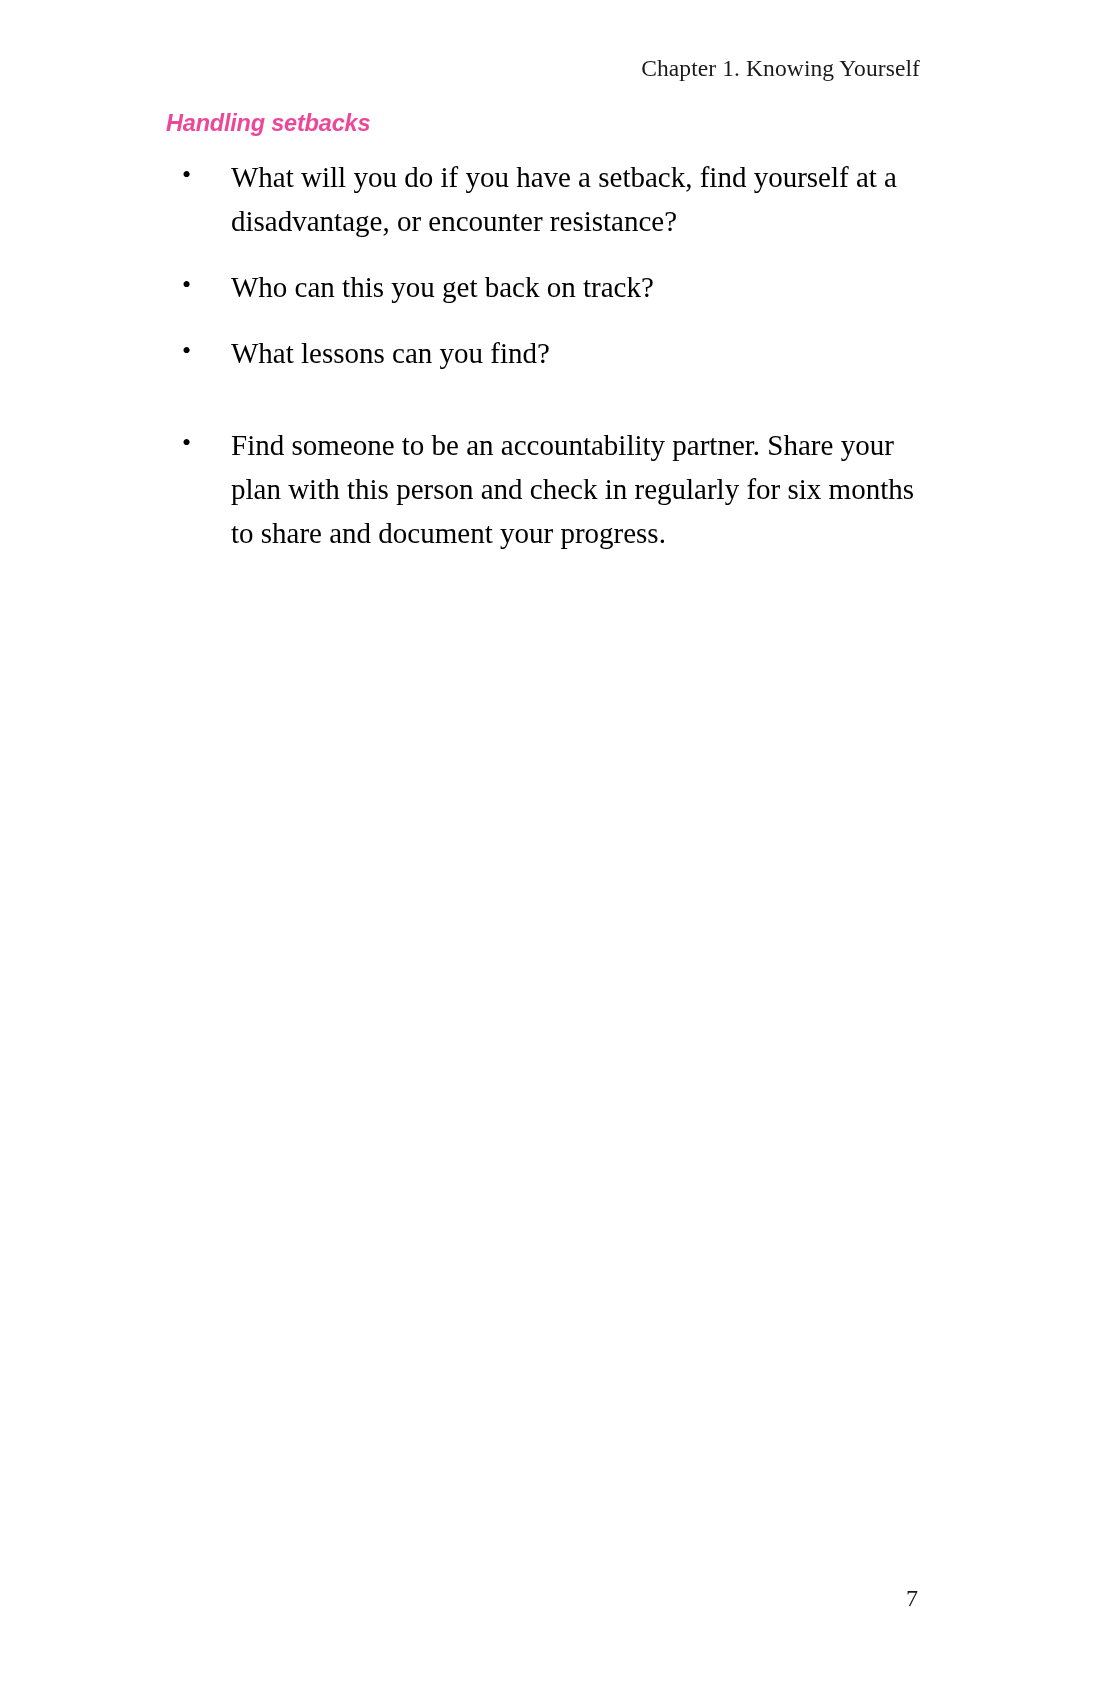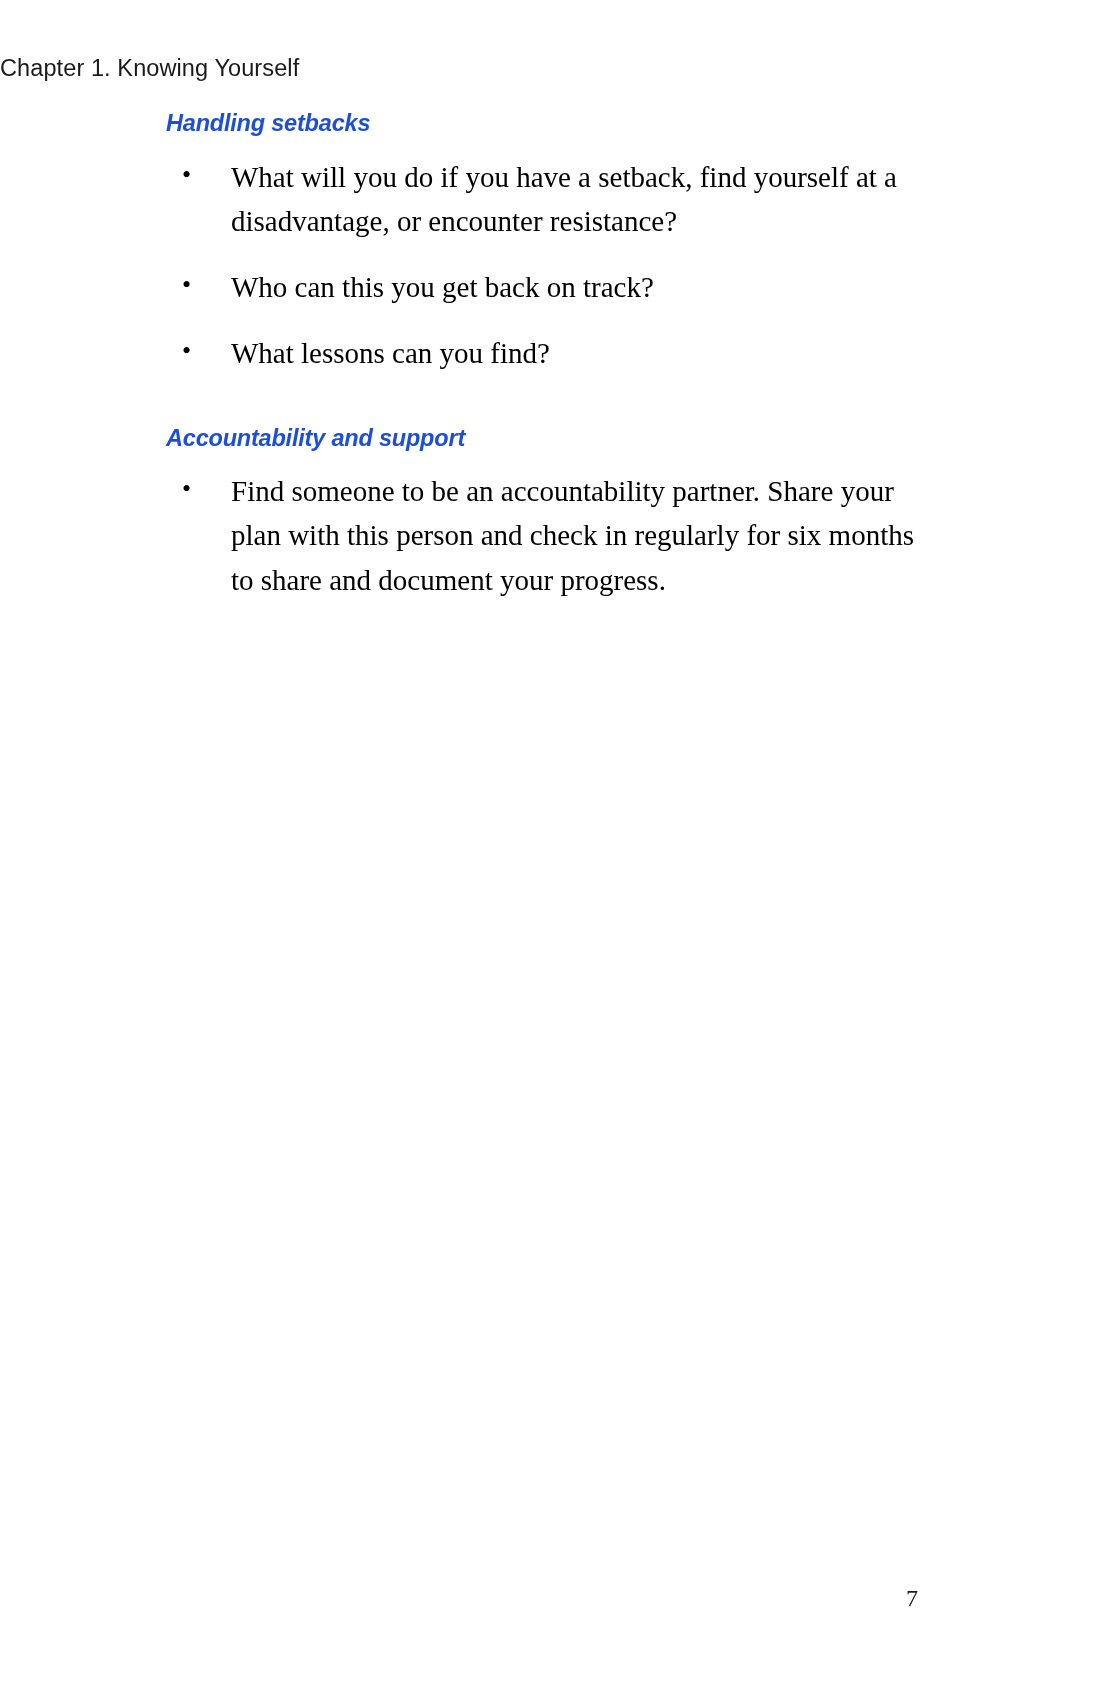--- a/index.html
+++ b/index.html
@@ -24,22 +24,22 @@
     background: #ffffff;
   }
 
   
   .running-header {
     position: absolute;
     top: 54px;
     right: 0;
     left: 0;
     padding-right: 180px;
-    text-align: left;
-    font-family: Liberation Sans, sans-serif;
+    text-align: right;
+    font-family: Liberation Serif, serif;
     font-size: 23.5px;
     line-height: 1.2;
     color: #1a1a1a;
     letter-spacing: 0.1px;
   }
 
   
   .content {
     position: absolute;
     top: 108px;
@@ -48,21 +48,21 @@
   }
 
   .section { margin: 0; }
 
   .section-heading {
     font-family: "Liberation Sans", sans-serif;
     font-weight: bold;
     font-style: italic;
     font-size: 23.5px;
     line-height: 1.3;
-    color: #1d4ed8;
+    color: #ec4899;
     letter-spacing: -0.2px;
     margin: 0 0 16px 0;
   }
 
   .section + .section { margin-top: 48px; }
 
   .bullet-list {
     list-style: none;
     margin: 0;
     padding: 0;
@@ -125,21 +125,20 @@
           <span class="bullet-text">Who can this you get back on track?</span>
         </li>
         <li class="bullet-item">
           <span class="bullet-marker">•</span>
           <span class="bullet-text">What lessons can you find?</span>
         </li>
       </ul>
     </div>
 
     <div class="section">
-      <div class="section-heading">Accountability and support</div>
       <ul class="bullet-list">
         <li class="bullet-item">
           <span class="bullet-marker">•</span>
           <span class="bullet-text">Find someone to be an accountability partner. Share your plan with this person and check in regularly for six months to share and document your progress.</span>
         </li>
       </ul>
     </div>
 
   </div>
 

